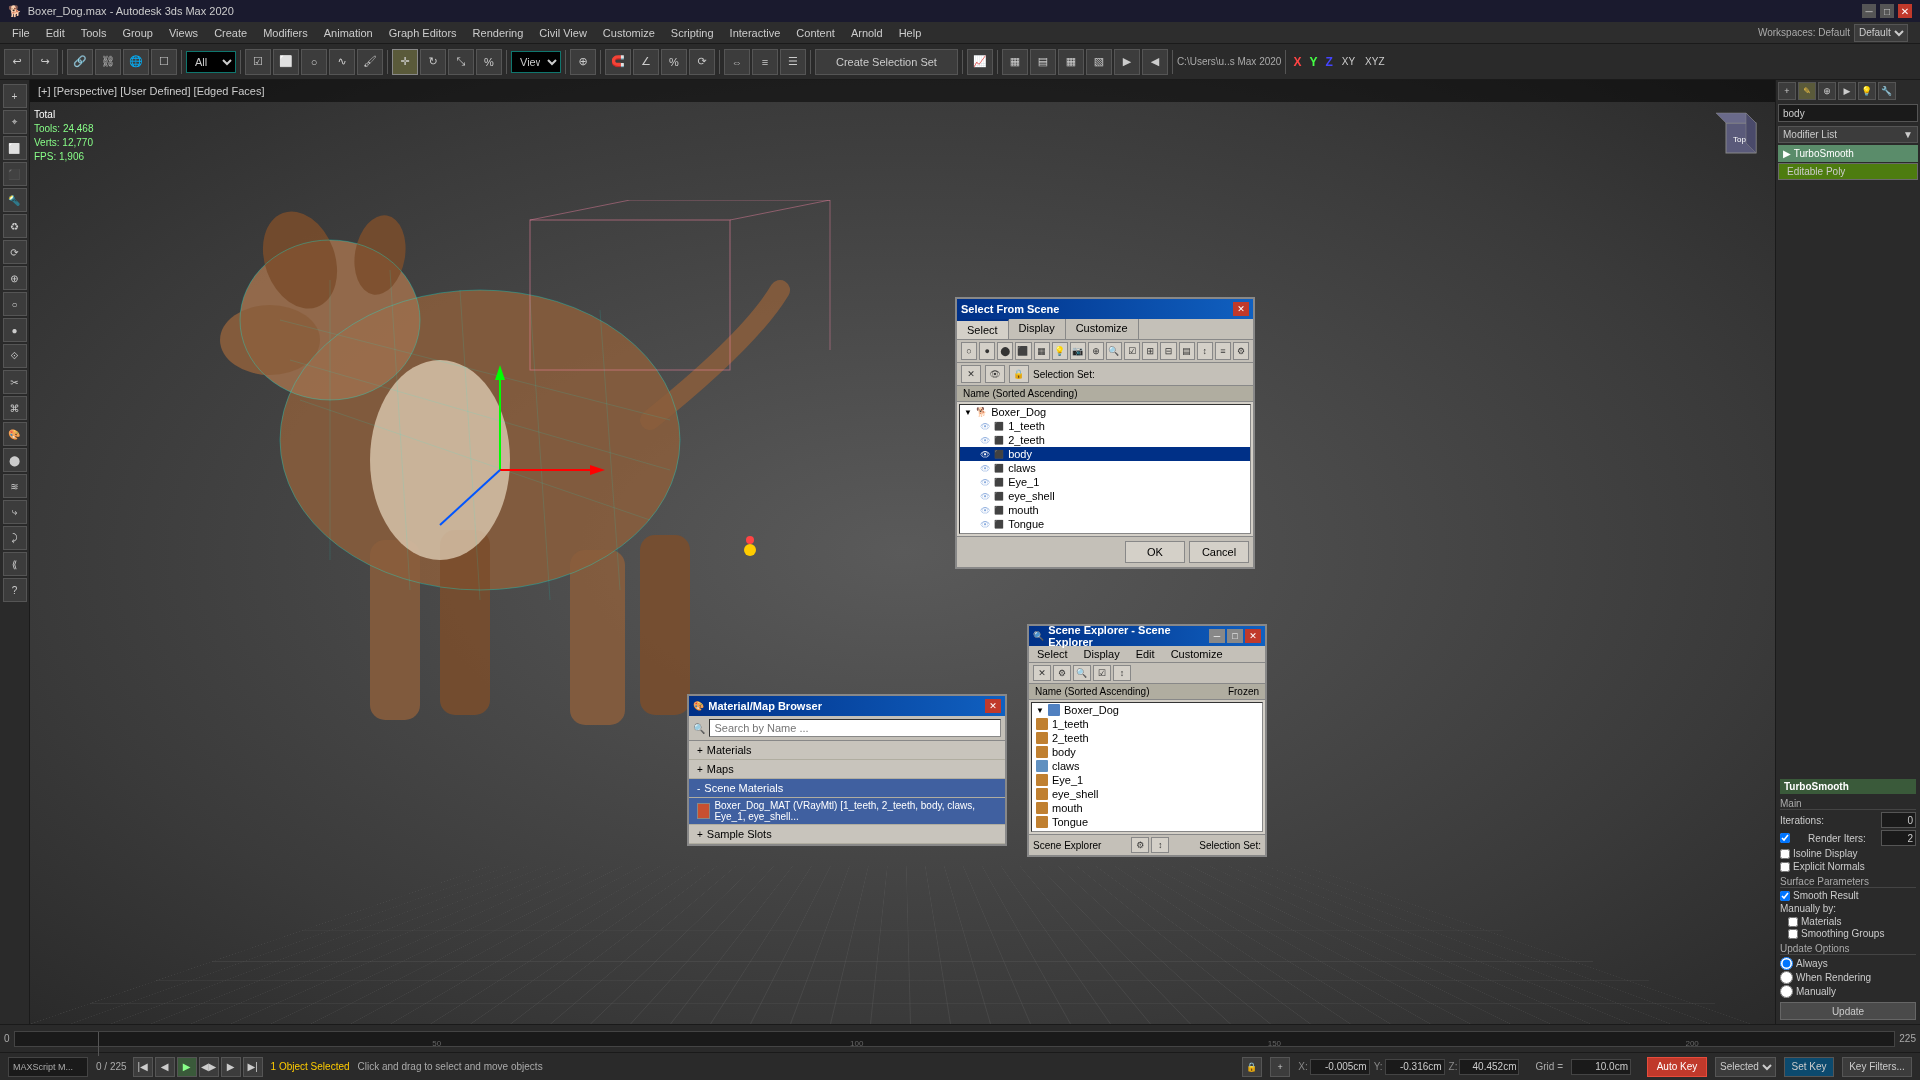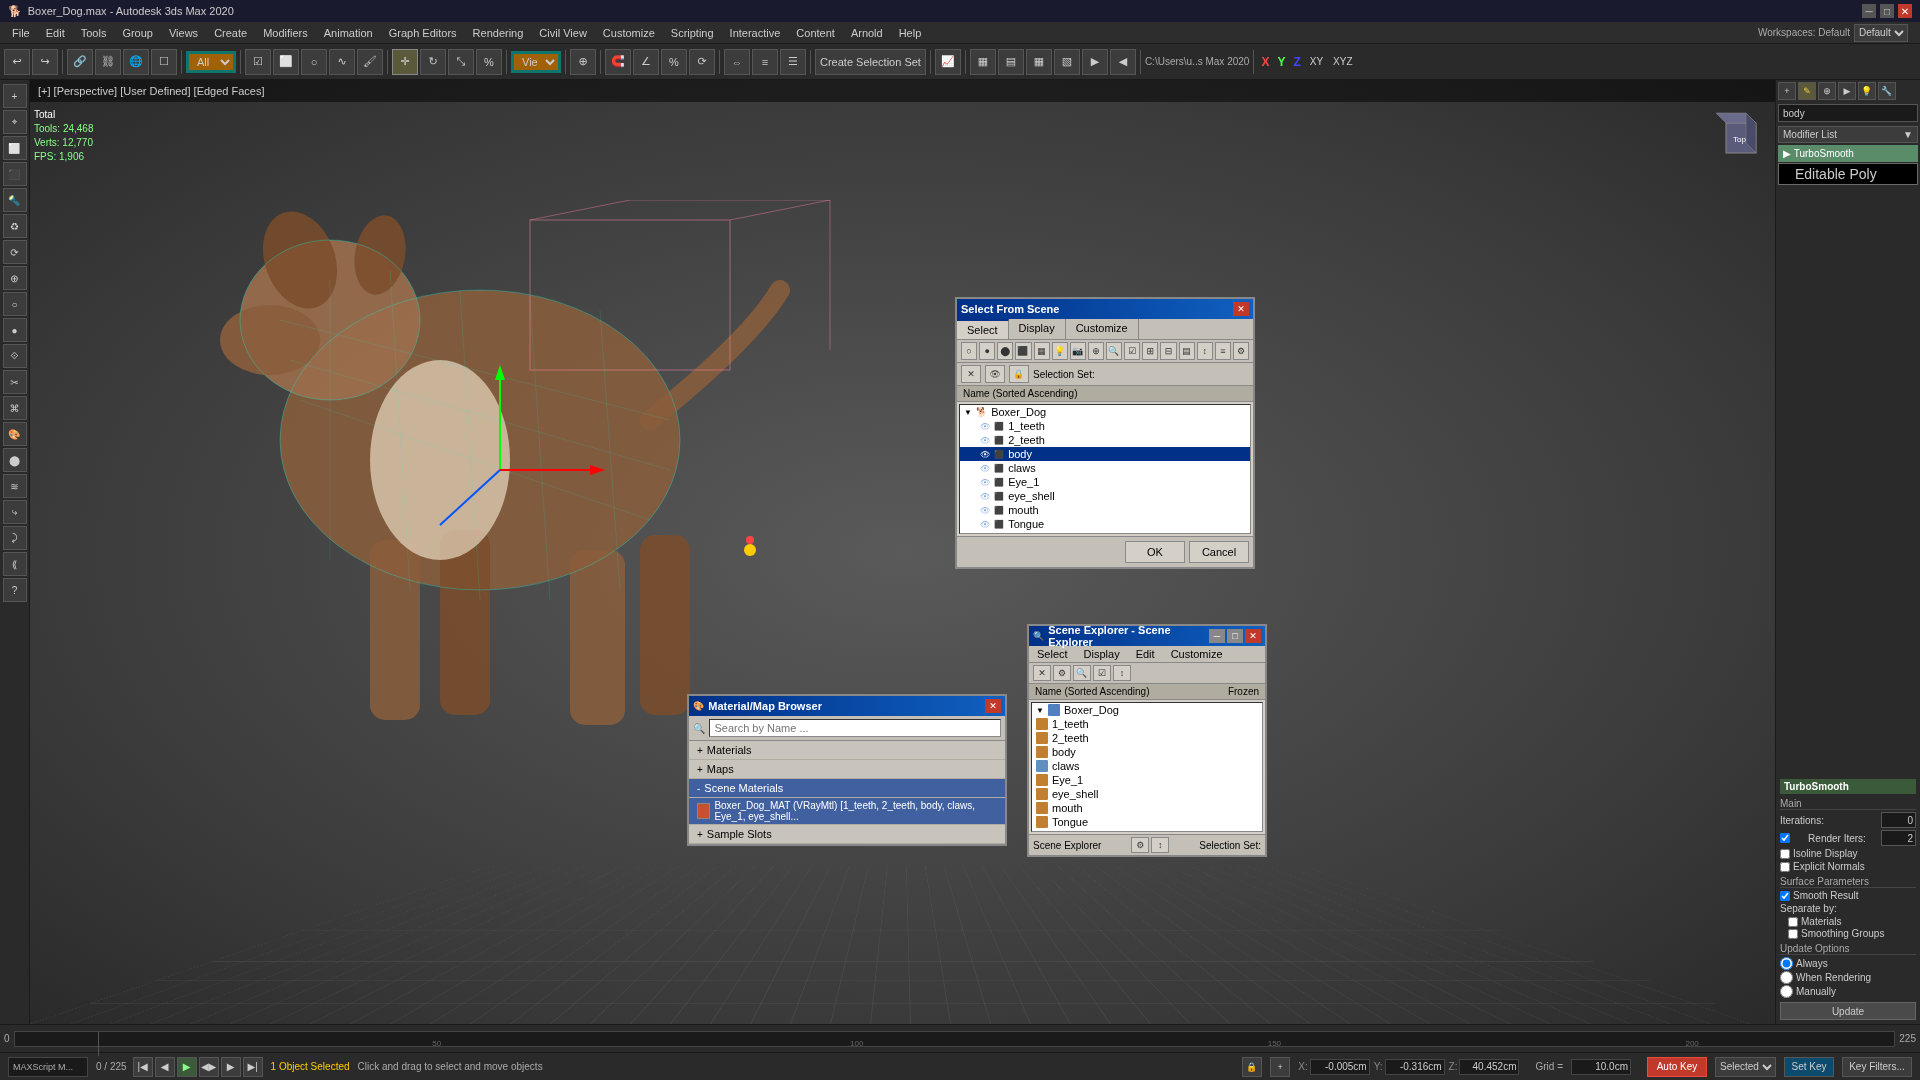--- a/index.html
+++ b/index.html
@@ -67,22 +67,22 @@
       background: #3c3c3c;
       border: 1px solid #555;
       color: #ccc;
       cursor: pointer;
       display: flex; align-items: center; justify-content: center;
       font-size: 11px;
     }
     .tb-separator { width: 1px; height: 24px; background: #555; margin: 0 2px; }
     .tb-dropdown {
       height: 22px;
-      background: #a16207;
-      border: 3px solid #0f766e;
+      background: #000000;
+      border: 1px solid #0f766e;
       color: #ccc;
       padding: 0 4px;
       font-size: 11px;
       cursor: pointer;
     }
 
     
     #main-layout {
       display: flex;
       height: calc(1080px - 22px - 22px - 36px - 28px - 28px);
@@ -203,24 +203,24 @@
       padding: 2px 4px;
       font-size: 10px;
       color: #fff;
       margin-bottom: 1px;
       display: flex;
       align-items: center;
       gap: 3px;
     }
     .modifier-item.selected { background: #5a8c6a; }
     .modifier-item-gray {
-      background: #000000;
+      background: #4d7c0f;
       border: 1px solid #6a6a6a;
-      padding: 2px 16px;
-      font-size: 14px;
+      padding: 2px 8px;
+      font-size: 10px;
       color: #ccc;
       margin-bottom: 1px;
     }
 
     
     #turbsmooth-props {
       padding: 4px;
       font-size: 10px;
       color: #ccc;
     }
@@ -669,21 +669,21 @@
   <div class="tb-separator"></div>
   <button class="tb-btn">🧲</button>
   <button class="tb-btn">∠</button>
   <button class="tb-btn">%</button>
   <button class="tb-btn">⟳</button>
   <div class="tb-separator"></div>
   <button class="tb-btn">⇔</button>
   <button class="tb-btn">≡</button>
   <button class="tb-btn">☰</button>
   <div class="tb-separator"></div>
-  <button class="tb-btn" style="width:auto; padding:0 4px;">Create Selection Set</button>
+  <button class="tb-btn" style="width:auto; padding:0 20px;">Create Selection Set</button>
   <div class="tb-separator"></div>
   <button class="tb-btn">📈</button>
   <div class="tb-separator"></div>
   <button class="tb-btn">▦</button>
   <button class="tb-btn">▤</button>
   <button class="tb-btn">▦</button>
   <button class="tb-btn">▧</button>
   <button class="tb-btn">▶</button>
   <button class="tb-btn">◀</button>
   <div class="tb-separator"></div>
@@ -1054,21 +1054,21 @@
       <div style="display:flex; align-items:center; margin-bottom:4px;">
         <input type="checkbox" class="ts-checkbox" style="">
         <span class="ts-label">Explicit Normals</span>
       </div>
 
       <div class="ts-section-title">Surface Parameters</div>
       <div style="display:flex; align-items:center; margin-bottom:2px;">
         <input type="checkbox" class="ts-checkbox" checked="" style="">
         <span class="ts-label">Smooth Result</span>
       </div>
-      <div style="font-size:10px; margin-bottom:2px;">Separate by:</div>
+      <div style="font-size:10px; margin-bottom:2px;">Manually by:</div>
       <div style="display:flex; align-items:center; margin-bottom:1px; padding-left:8px;">
         <input type="checkbox" class="ts-checkbox" style="">
         <span class="ts-label">Materials</span>
       </div>
       <div style="display:flex; align-items:center; margin-bottom:4px; padding-left:8px;">
         <input type="checkbox" class="ts-checkbox" style="">
         <span class="ts-label">Smoothing Groups</span>
       </div>
 
       <div class="ts-section-title">Update Options</div>

